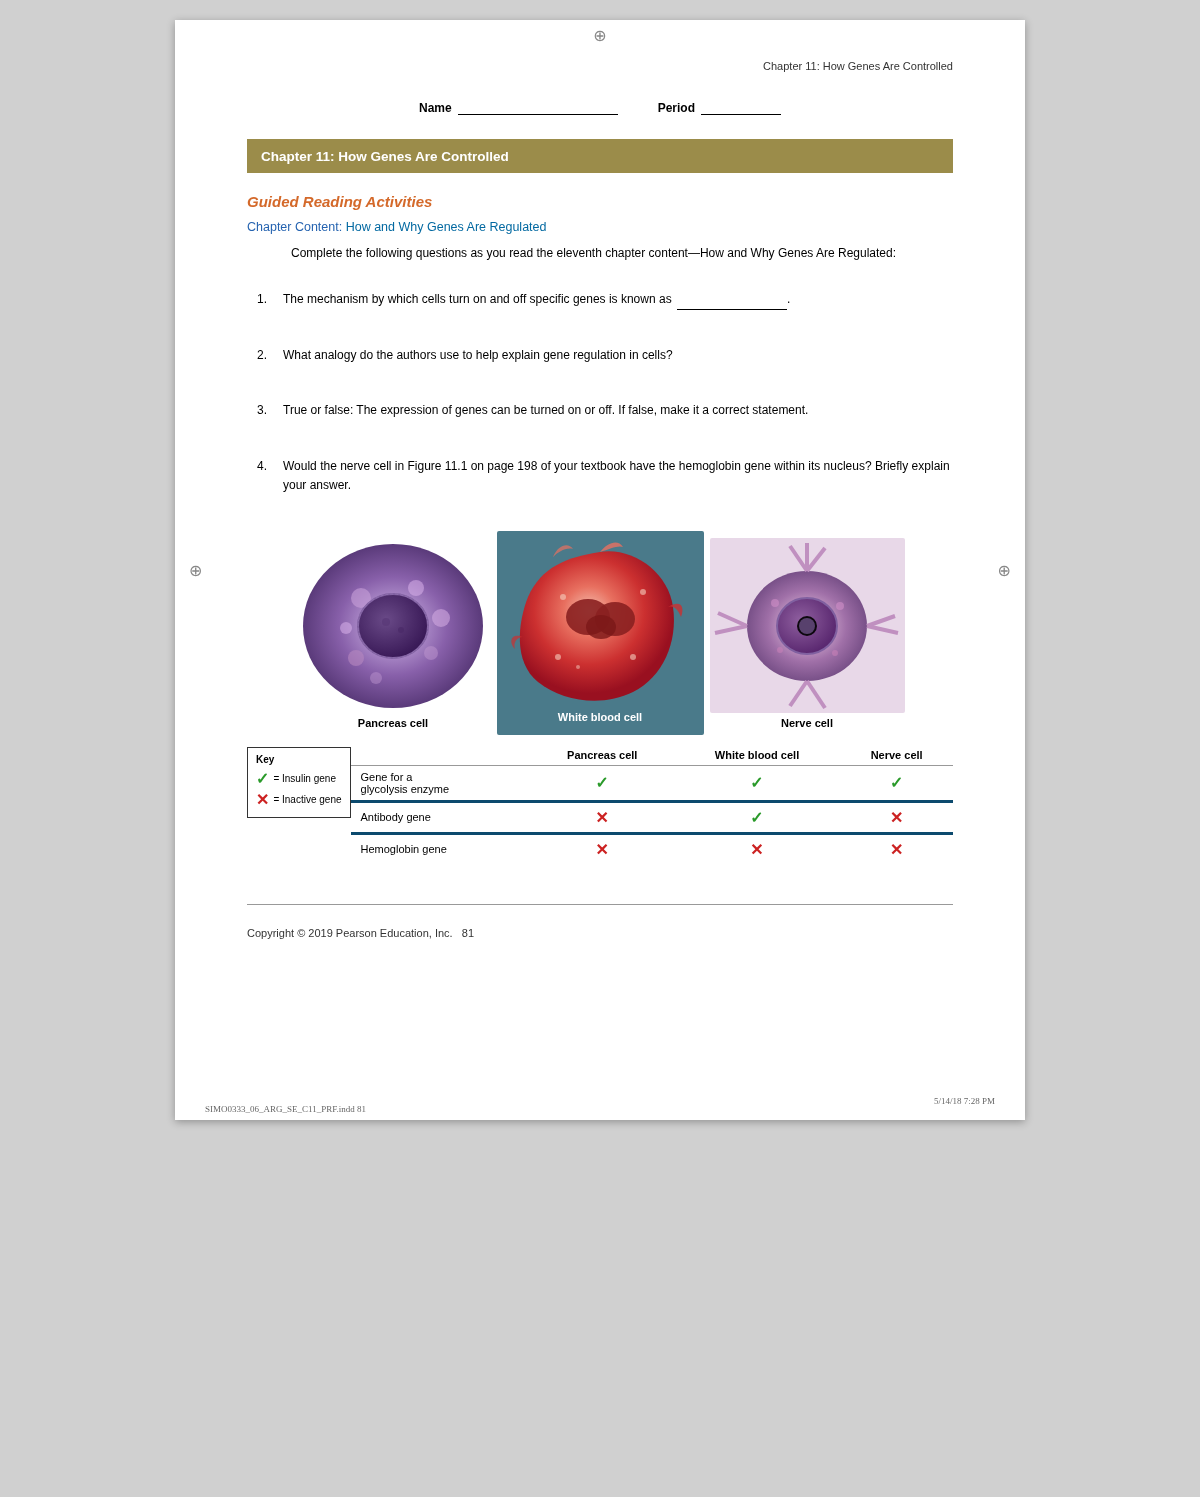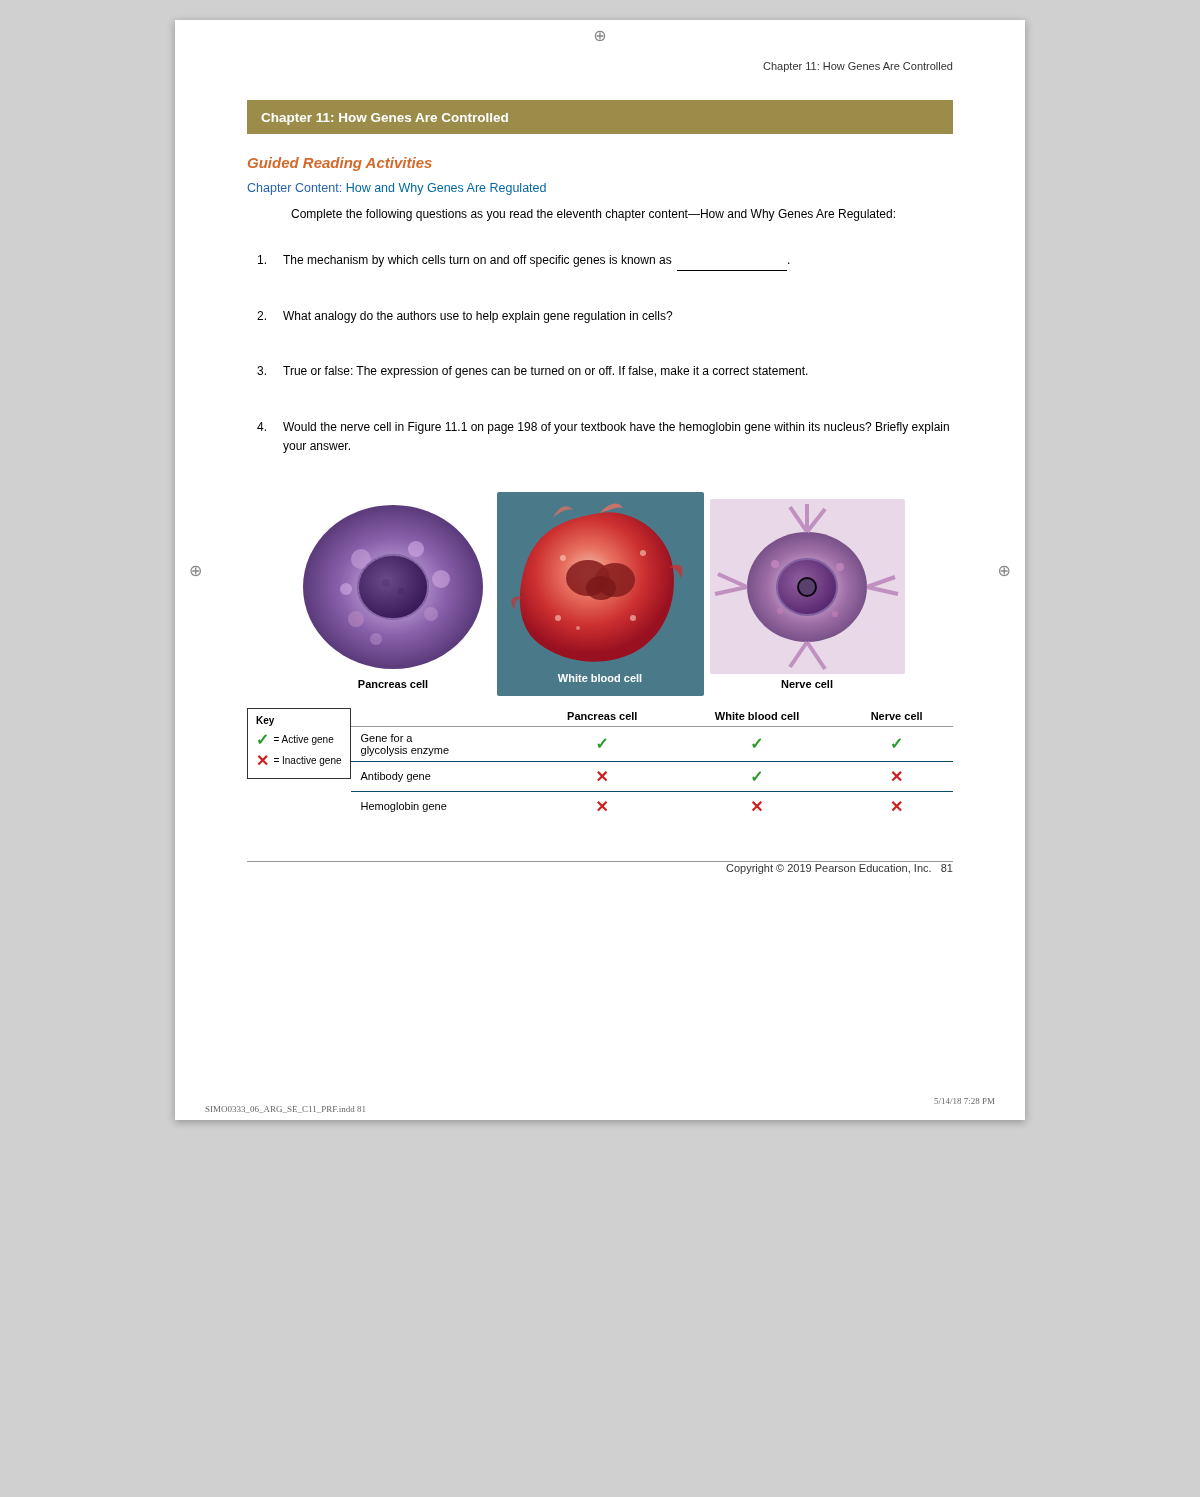--- a/index.html
+++ b/index.html
@@ -233,40 +233,40 @@
       font-weight: bold;
       text-align: center;
       padding: 4px 8px;
       font-size: 11px;
       border-bottom: 1px solid #999;
     }
 
     .gene-table td {
       padding: 5px 10px;
       text-align: center;
-      border-bottom: 1px solid #0c4a6e;
+      border-bottom: 3px solid #0c4a6e;
       font-size: 12px;
     }
 
     .gene-table td.gene-name {
       text-align: left;
       font-size: 11px;
       font-family: Arial, sans-serif;
     }
 
     .gene-table tr:last-child td {
       border-bottom: none;
     }
 
     .footer-line {
       border-top: 1px solid #999;
       margin-top: 40px;
-      padding-top: 0;
-      display: flex;
-      justify-content: flex-end;
+      padding-top: 22px;
+      display: flex;
+      justify-content: flex-start;
       font-size: 11px;
       font-family: Arial, sans-serif;
       color: #333;
     }
 
     
     .cell-svg {
       display: block;
     }
   </style>
@@ -276,20 +276,30 @@
 <div class="page">
 
   <span class="crosshair ch-top">⊕</span>
   <span class="crosshair ch-left">⊕</span>
   <span class="crosshair ch-right">⊕</span>
 
   <div class="chapter-header">
     <span>Chapter 11: How Genes Are Controlled</span>
   </div>
 
+  <div class="name-period-line">
+    <div class="field">
+      <span>Name</span>
+      <span class="underline-field">&nbsp;</span>
+    </div>
+    <div class="field">
+      <span>Period</span>
+      <span class="underline-field-short">&nbsp;</span>
+    </div>
+  </div>
 
   <div class="chapter-title-bar">
     <span>Chapter 11: How Genes Are Controlled</span>
   </div>
 
   <div class="guided-reading-title">Guided Reading Activities</div>
 
   <div class="chapter-content-label">
     <span class="blue-text">Chapter Content: </span><span class="orange-text">How and Why Genes Are Regulated</span>
   </div>
@@ -442,21 +452,21 @@
       </div>
 
     </div>
 
     <div class="gene-table-wrapper">
 
       <div class="key-box">
         <div class="key-title">Key</div>
         <div class="key-item">
           <span class="check-green">✓</span>
-          <span>= Active gene</span>
+          <span>= Insulin gene</span>
         </div>
         <div class="key-item">
           <span class="x-red"><b>✕</b></span>
           <span>= Inactive gene</span>
         </div>
       </div>
 
       <table class="gene-table">
         <thead>
           <tr>

